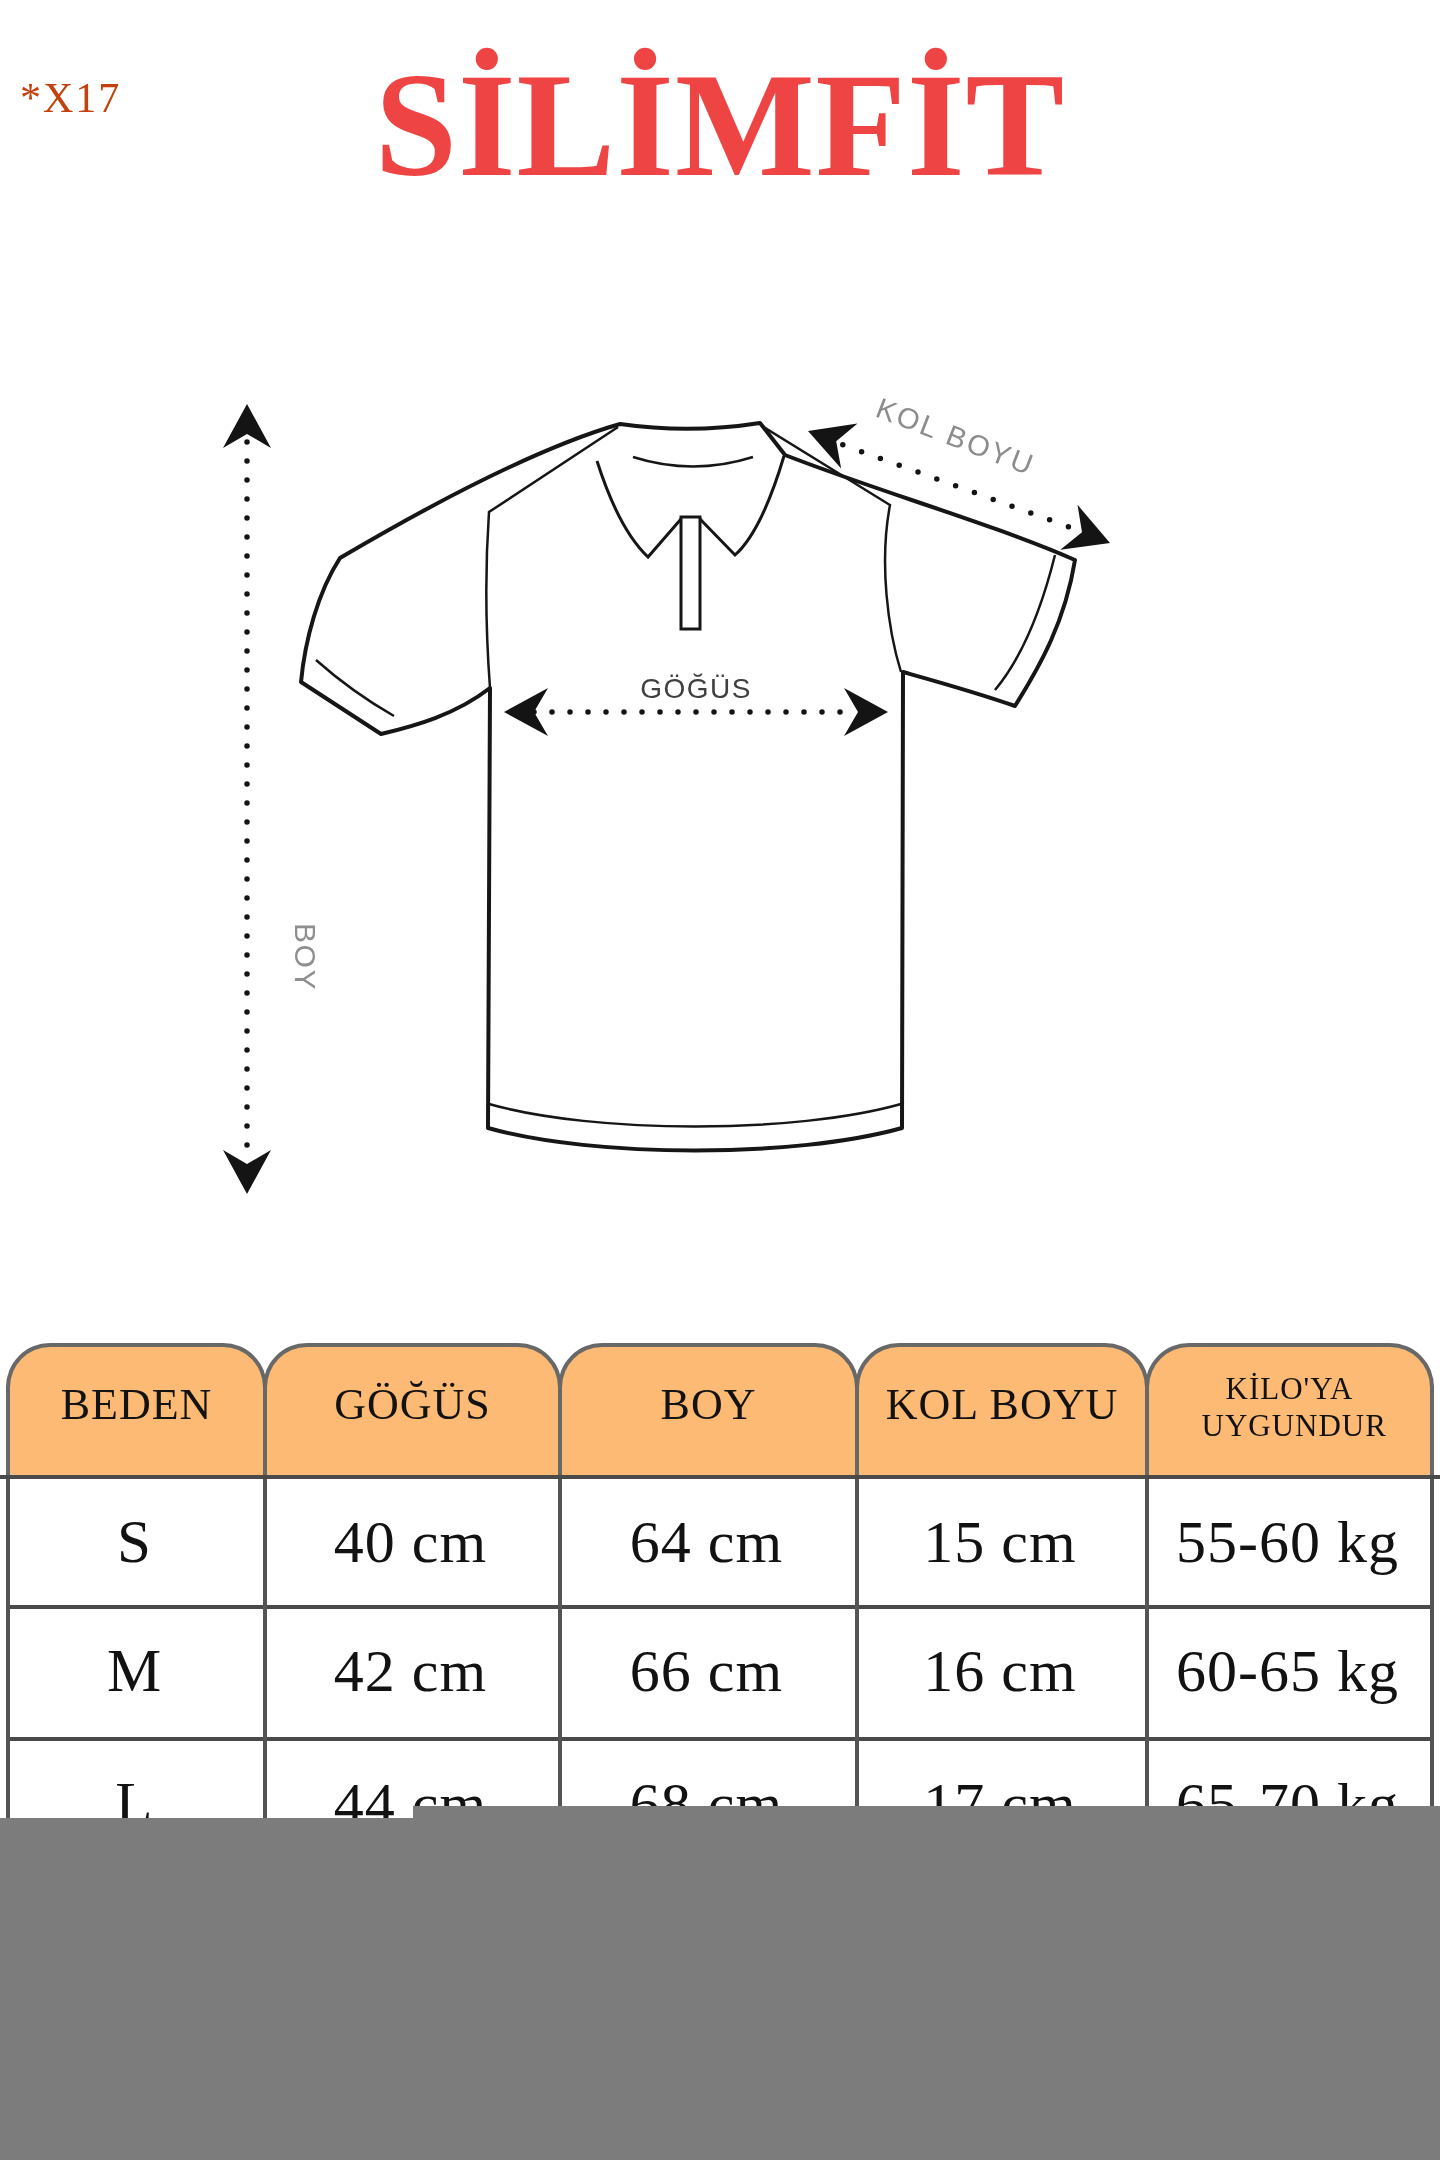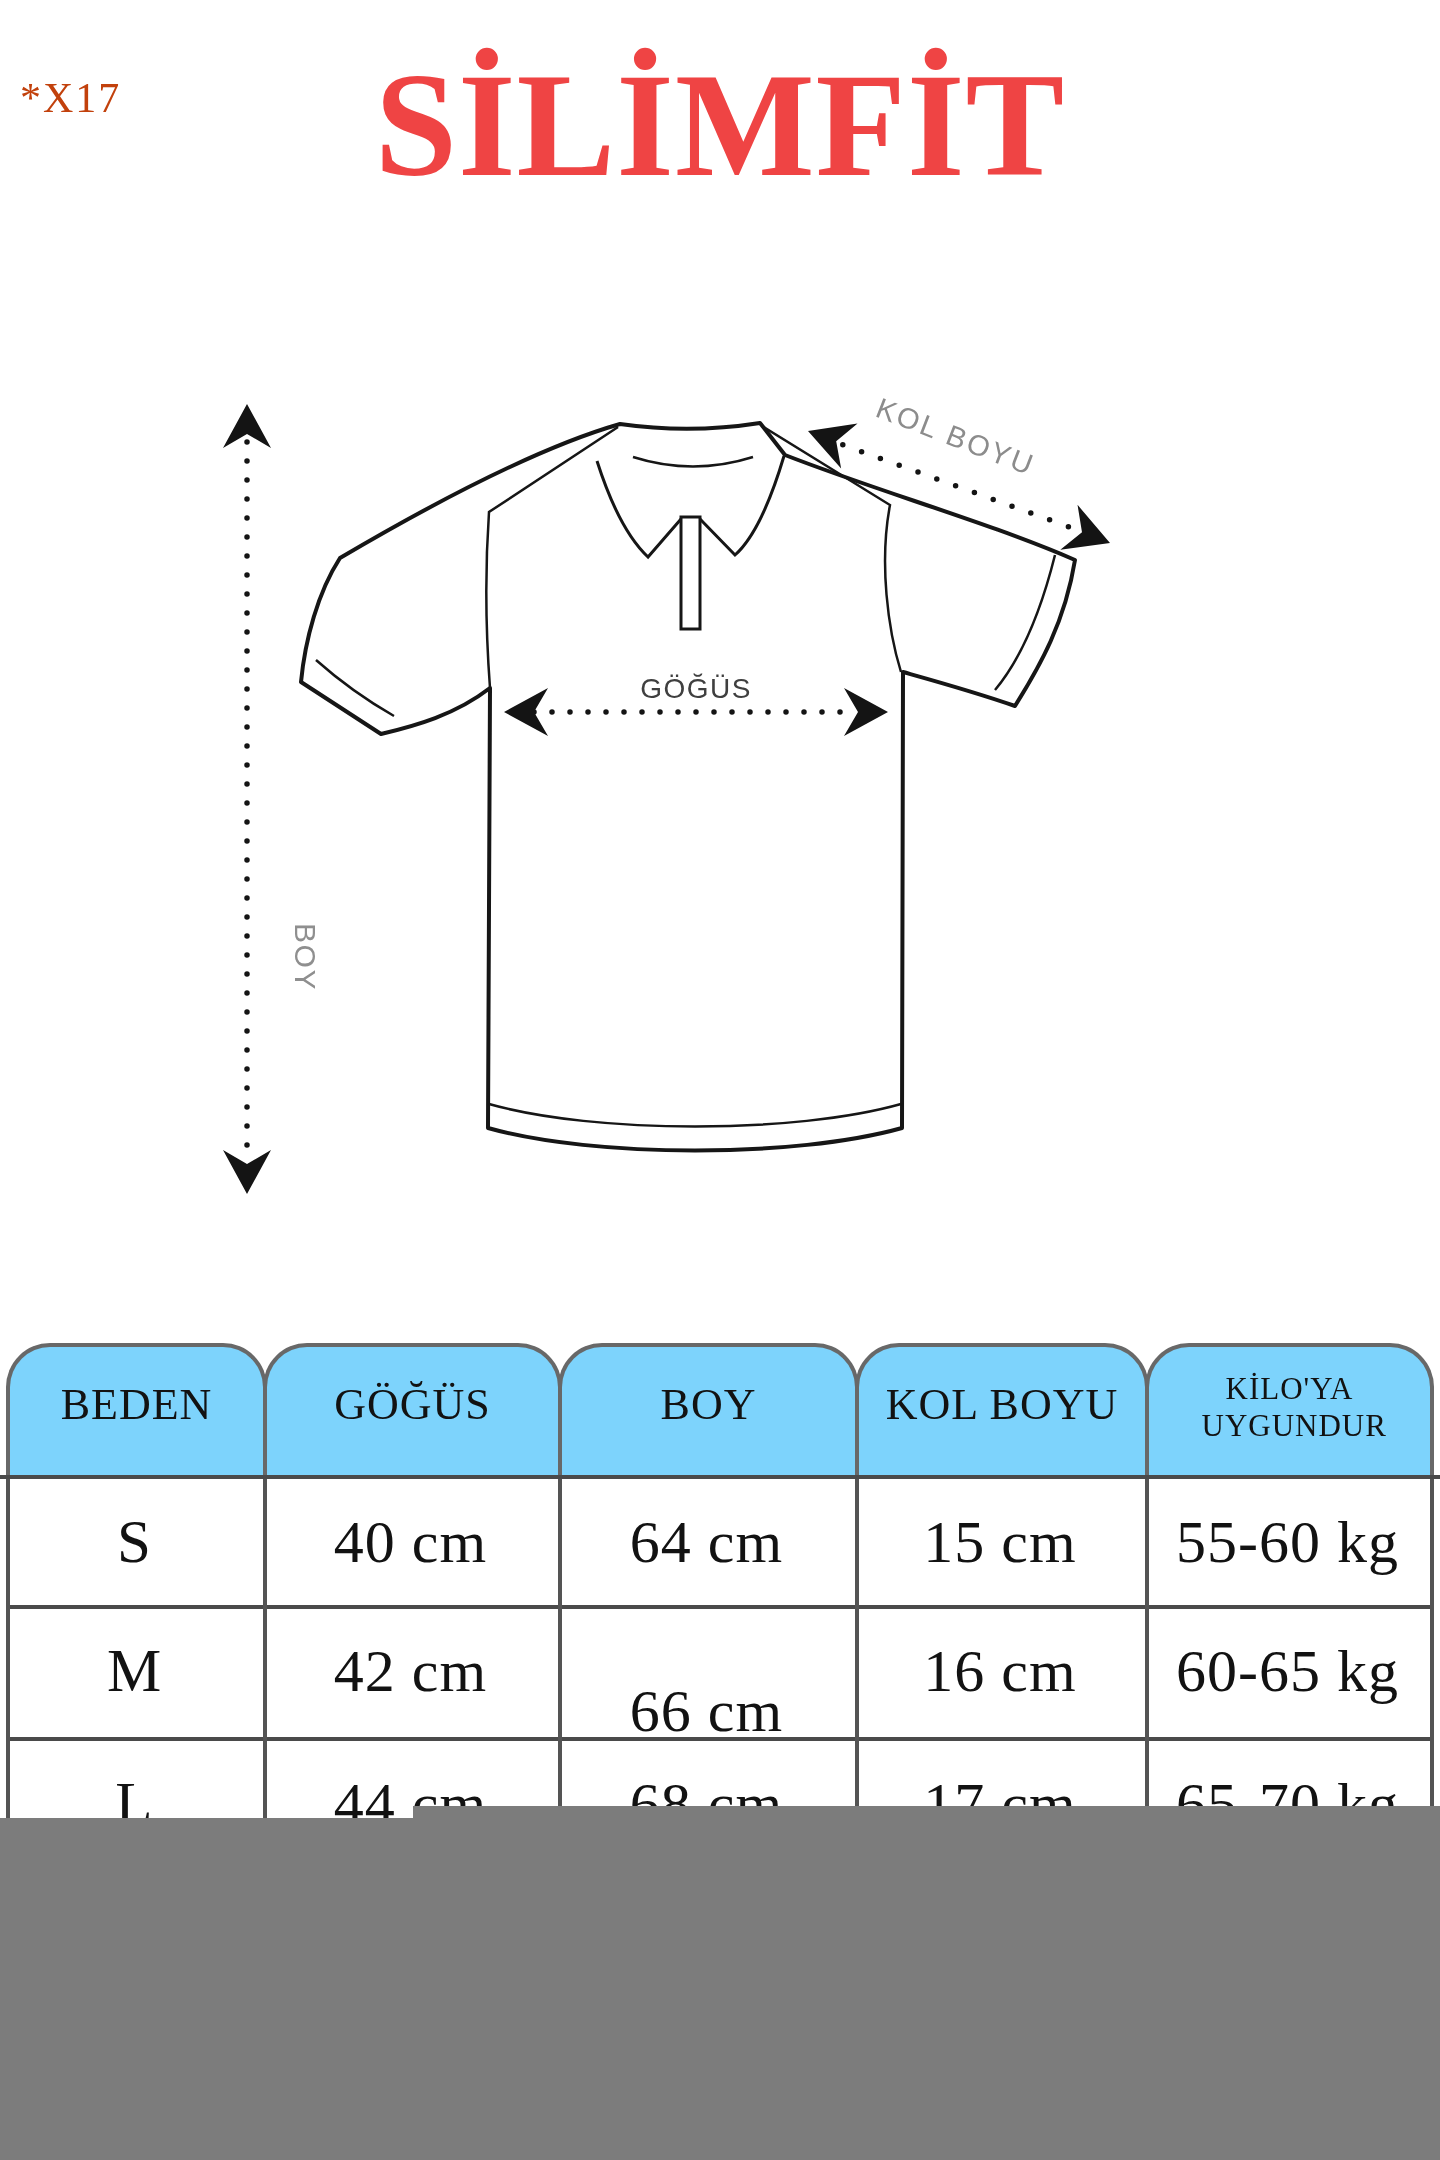--- a/index.html
+++ b/index.html
@@ -13,21 +13,21 @@
   }
   .title{
     left:0;right:0;top:40px;text-align:center;
     font-size:148px;font-weight:700;letter-spacing:1px;color:#ef4444;
   }
   svg.diagram{left:0;top:0;}
   
   .tab{
     position:absolute;top:1343px;height:132px;box-sizing:border-box;
     border:4px solid #686868;border-bottom:none;
-    border-radius:44px 44px 0 0;background:#7dd3fc;
+    border-radius:44px 44px 0 0;background:#fdba74;
     display:flex;align-items:center;justify-content:center;
   }
   .tab-label{
     font-size:44px;letter-spacing:1px;color:#121212;text-align:center;
     padding-bottom:14px;
   }
   .tab-label.small{font-size:31px;line-height:1.18;width:176px;padding-bottom:6px;}
   .hline{position:absolute;background:#4a4a4a;height:4px;}
   .vline{position:absolute;background:#545454;width:4px;}
   .cell{
@@ -117,21 +117,21 @@
   <div class="vline" style="left:1430px;top:1479px;height:381px;"></div>
 
   <div class="cell size" style="left:6px;top:1479px;width:257px;height:126px;">S</div>
   <div class="cell" style="left:263px;top:1479px;width:295px;height:126px;">40 cm</div>
   <div class="cell" style="left:558px;top:1479px;width:297px;height:126px;">64 cm</div>
   <div class="cell" style="left:855px;top:1479px;width:290px;height:126px;">15 cm</div>
   <div class="cell" style="left:1145px;top:1479px;width:285px;height:126px;">55-60 kg</div>
 
   <div class="cell size" style="left:6px;top:1609px;width:257px;height:124px;">M</div>
   <div class="cell" style="left:263px;top:1609px;width:295px;height:124px;">42 cm</div>
-  <div class="cell" style="left:558px;top:1609px;width:297px;height:124px;margin-top:40px;">66 cm</div>
+  <div class="cell" style="left:558px;top:1609px;width:297px;height:124px;">66 cm</div>
   <div class="cell" style="left:855px;top:1609px;width:290px;height:124px;">16 cm</div>
   <div class="cell" style="left:1145px;top:1609px;width:285px;height:124px;">60-65 kg</div>
 
   <div class="cell size" style="left:6px;top:1741px;width:257px;height:126px;">L</div>
   <div class="cell" style="left:263px;top:1741px;width:295px;height:126px;">44 cm</div>
   <div class="cell" style="left:558px;top:1741px;width:297px;height:126px;">68 cm</div>
   <div class="cell" style="left:855px;top:1741px;width:290px;height:126px;">17 cm</div>
   <div class="cell" style="left:1145px;top:1741px;width:285px;height:126px;">65-70 kg</div>
 
   <div class="gray-band" style="left:413px;top:1806px;width:1027px;height:354px;"></div>

